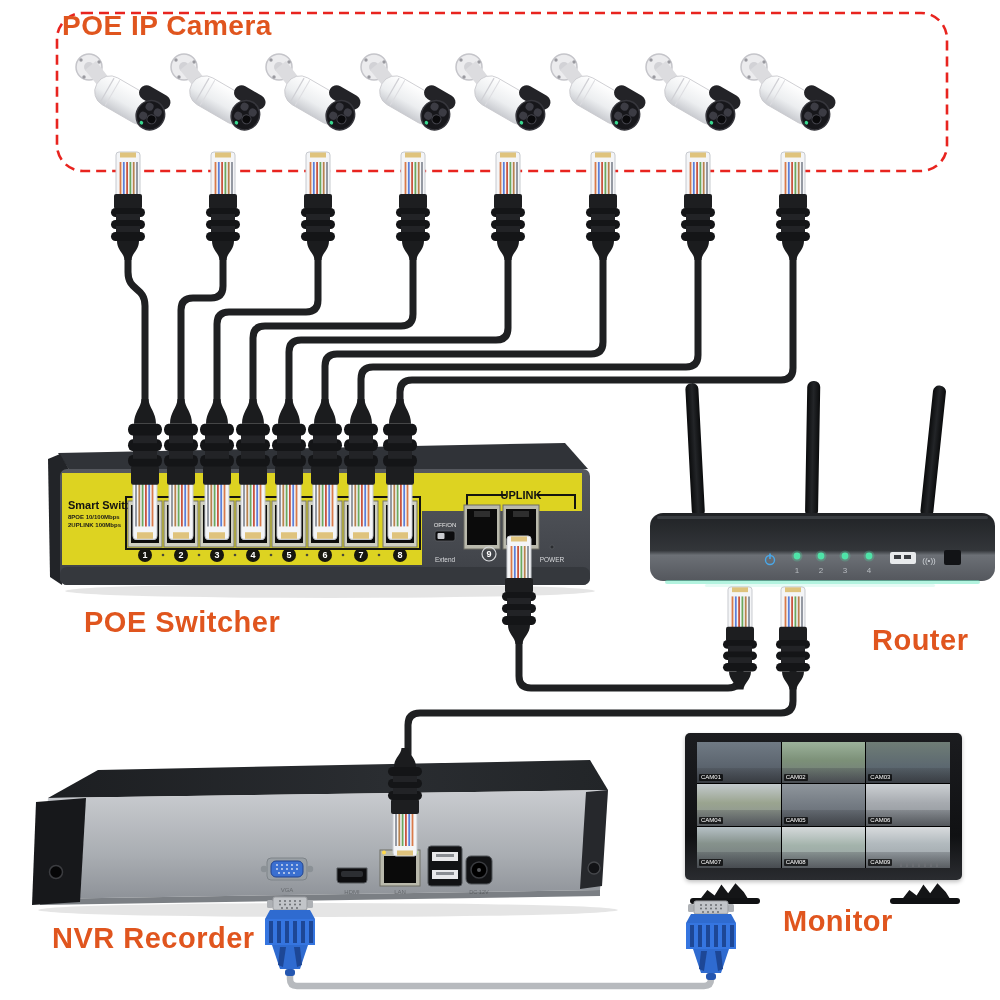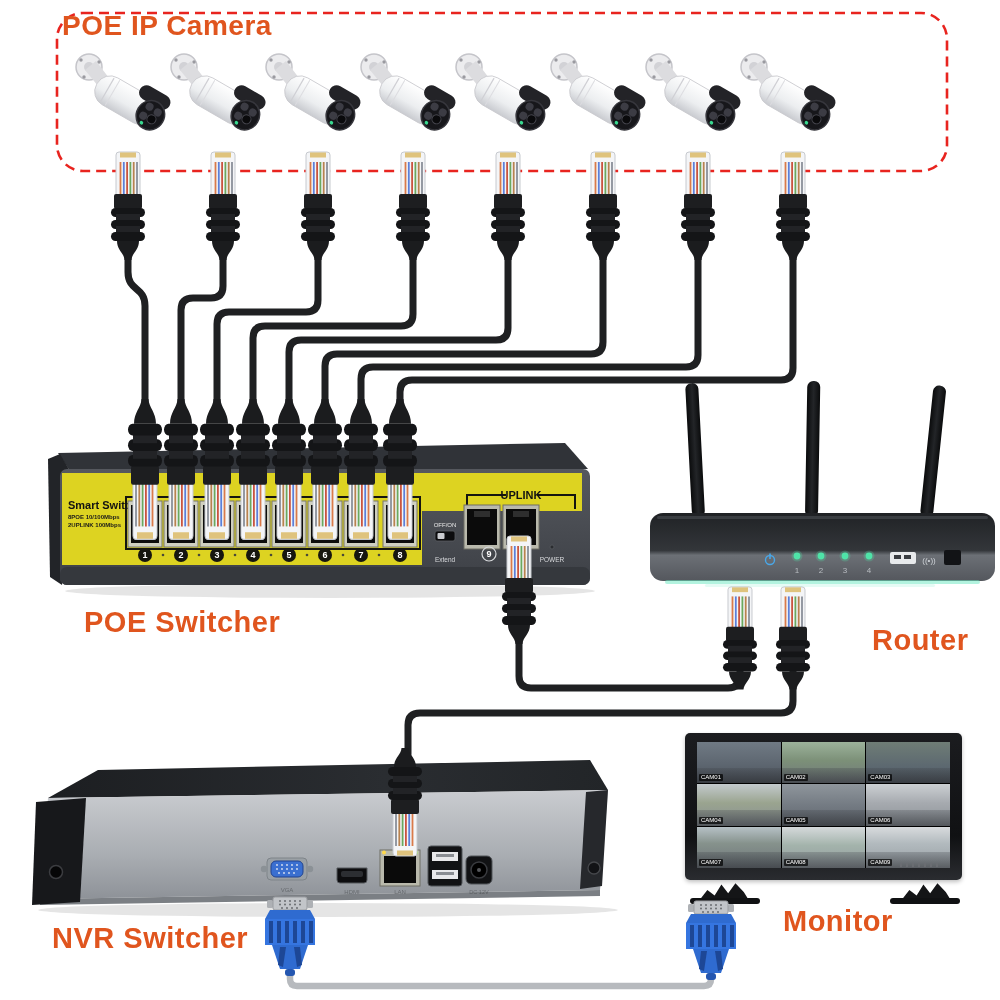--- a/index.html
+++ b/index.html
@@ -474,14 +474,14 @@
   <use href="#rj45" transform="translate(422,858) rotate(180)"></use>
 
   <path d="M290,972 V979 Q290,986 297,986 H704 Q711,986 711,979 V970" fill="none" stroke="#b7babe" stroke-width="6.5" stroke-linecap="round"></path>
   <use href="#vga" transform="translate(260,897)"></use>
   <use href="#vga" transform="translate(681,901)"></use>
 </svg>
 
 <div class="abs biglabel" style="left:62px;top:10px;font-size:28px;">POE IP Camera</div>
 <div class="abs biglabel" style="left:84px;top:606px;">POE Switcher</div>
 <div class="abs biglabel" style="left:872px;top:615px;margin-top:9px;">Router</div>
-<div class="abs biglabel" style="left:52px;top:922px;">NVR Switcher</div>
+<div class="abs biglabel" style="left:52px;top:922px;">NVR Recorder</div>
 <div class="abs biglabel" style="left:783px;top:905px;">Monitor</div>
 
 </body></html>

